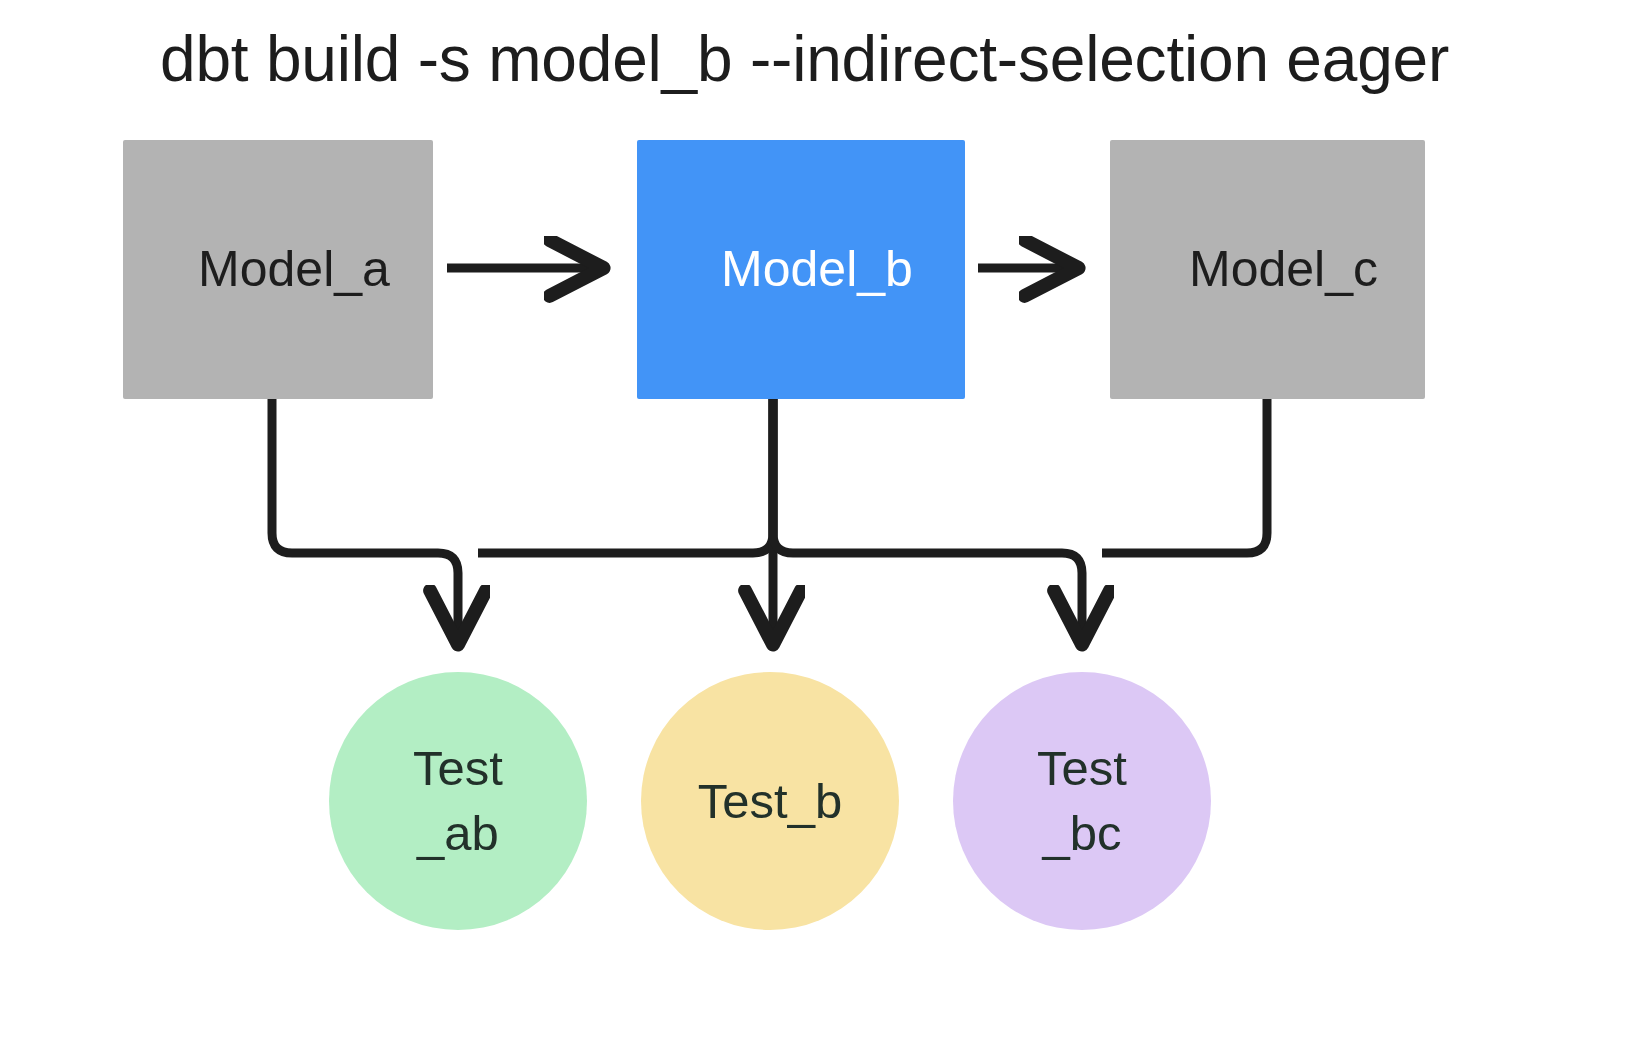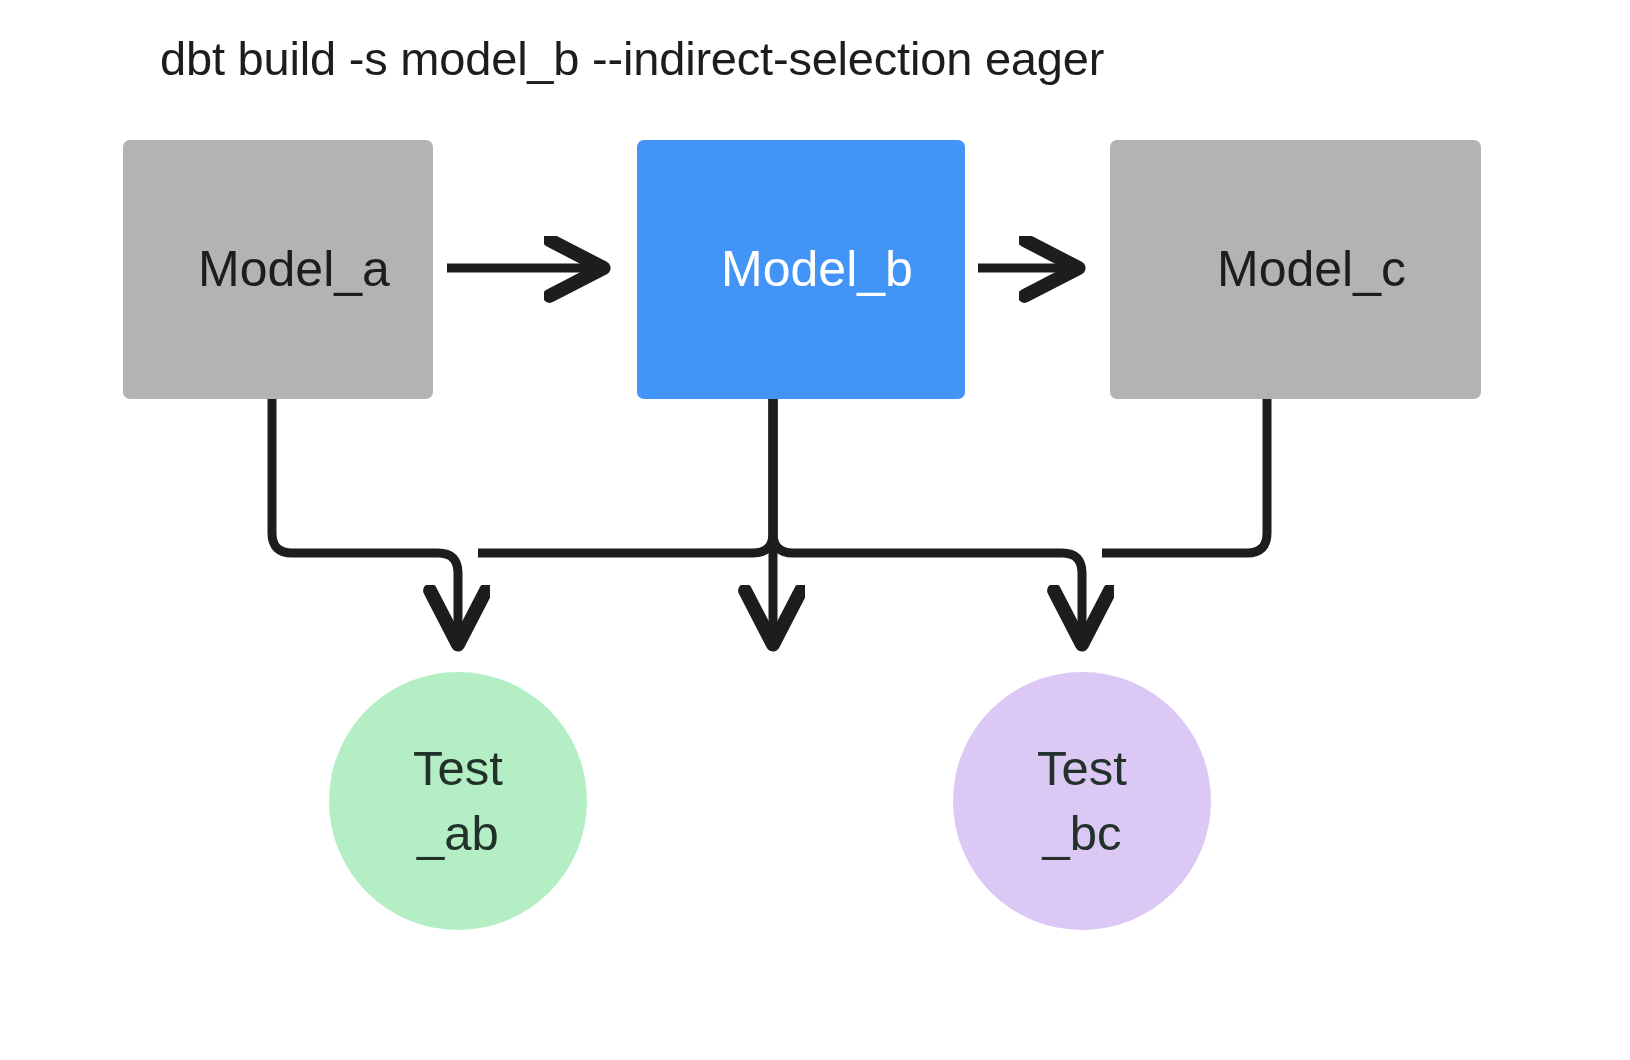--- a/index.html
+++ b/index.html
@@ -17,38 +17,38 @@
   #canvas {
     position: relative;
     width: 1630px;
     height: 1060px;
     background: #ffffff;
   }
   .title {
     position: absolute;
     left: 160px;
     top: 24px;
-    font-size: 47px;
+    font-size: 64px;
     line-height: 70px;
     color: #1d1d1d;
     white-space: pre;
     letter-spacing: -0.2px;
     text-align: center;
   }
   svg.edges {
     position: absolute;
     left: 0;
     top: 0;
     width: 1630px;
     height: 1060px;
     pointer-events: none;
   }
   .node-box {
     position: absolute;
-    border-radius: 7px;
+    border-radius: 2px;
     display: flex;
     align-items: center;
     justify-content: center;
     font-size: 50px;
     line-height: 1.15;
     text-align: center;
     box-sizing: border-box;
     padding-left: 32px;
   }
   .node-circle {
@@ -101,28 +101,32 @@
   </svg>
 
   <div class="node-box" id="n-model-a" style="left:123px; top:140px; width:310px; height:259px; background:#b3b3b3; color:#1d1d1d;">
     <span>Model_a</span>
   </div>
 
   <div class="node-box" id="n-model-b" style="left:637px; top:140px; width:328px; height:259px; background:#4294f7; color:#ffffff;justify-content:center;">
     <span>Model_b</span>
   </div>
 
-  <div class="node-box" id="n-model-c" style="left:1110px; top:140px; width:371px; height:259px; background:#b3b3b3; color:#1d1d1d;">
+  <div class="node-box" id="n-model-c" style="left:1110px; top:140px; width:315px; height:259px; background:#b3b3b3; color:#1d1d1d;">
     <span>Model_c</span>
   </div>
 
   <div class="node-circle" style="left:329px; top:672px; width:258px; height:258px; background:#b3eec4;">
     <span class="line1">Test</span>
     <span class="line2">_ab</span>
   </div>
 
+  <div class="node-circle single" style="left:641px; top:672px; width:258px; height:258px; background:#f8e3a3;">
+    <span class="line1">Test_b</span>
+
+  </div>
 
   <div class="node-circle" style="left:953px; top:672px; width:258px; height:258px; background:#dcc8f5;">
     <span class="line1">Test</span>
     <span class="line2">_bc</span>
   </div>
 
 </div>
 
 </body></html>

